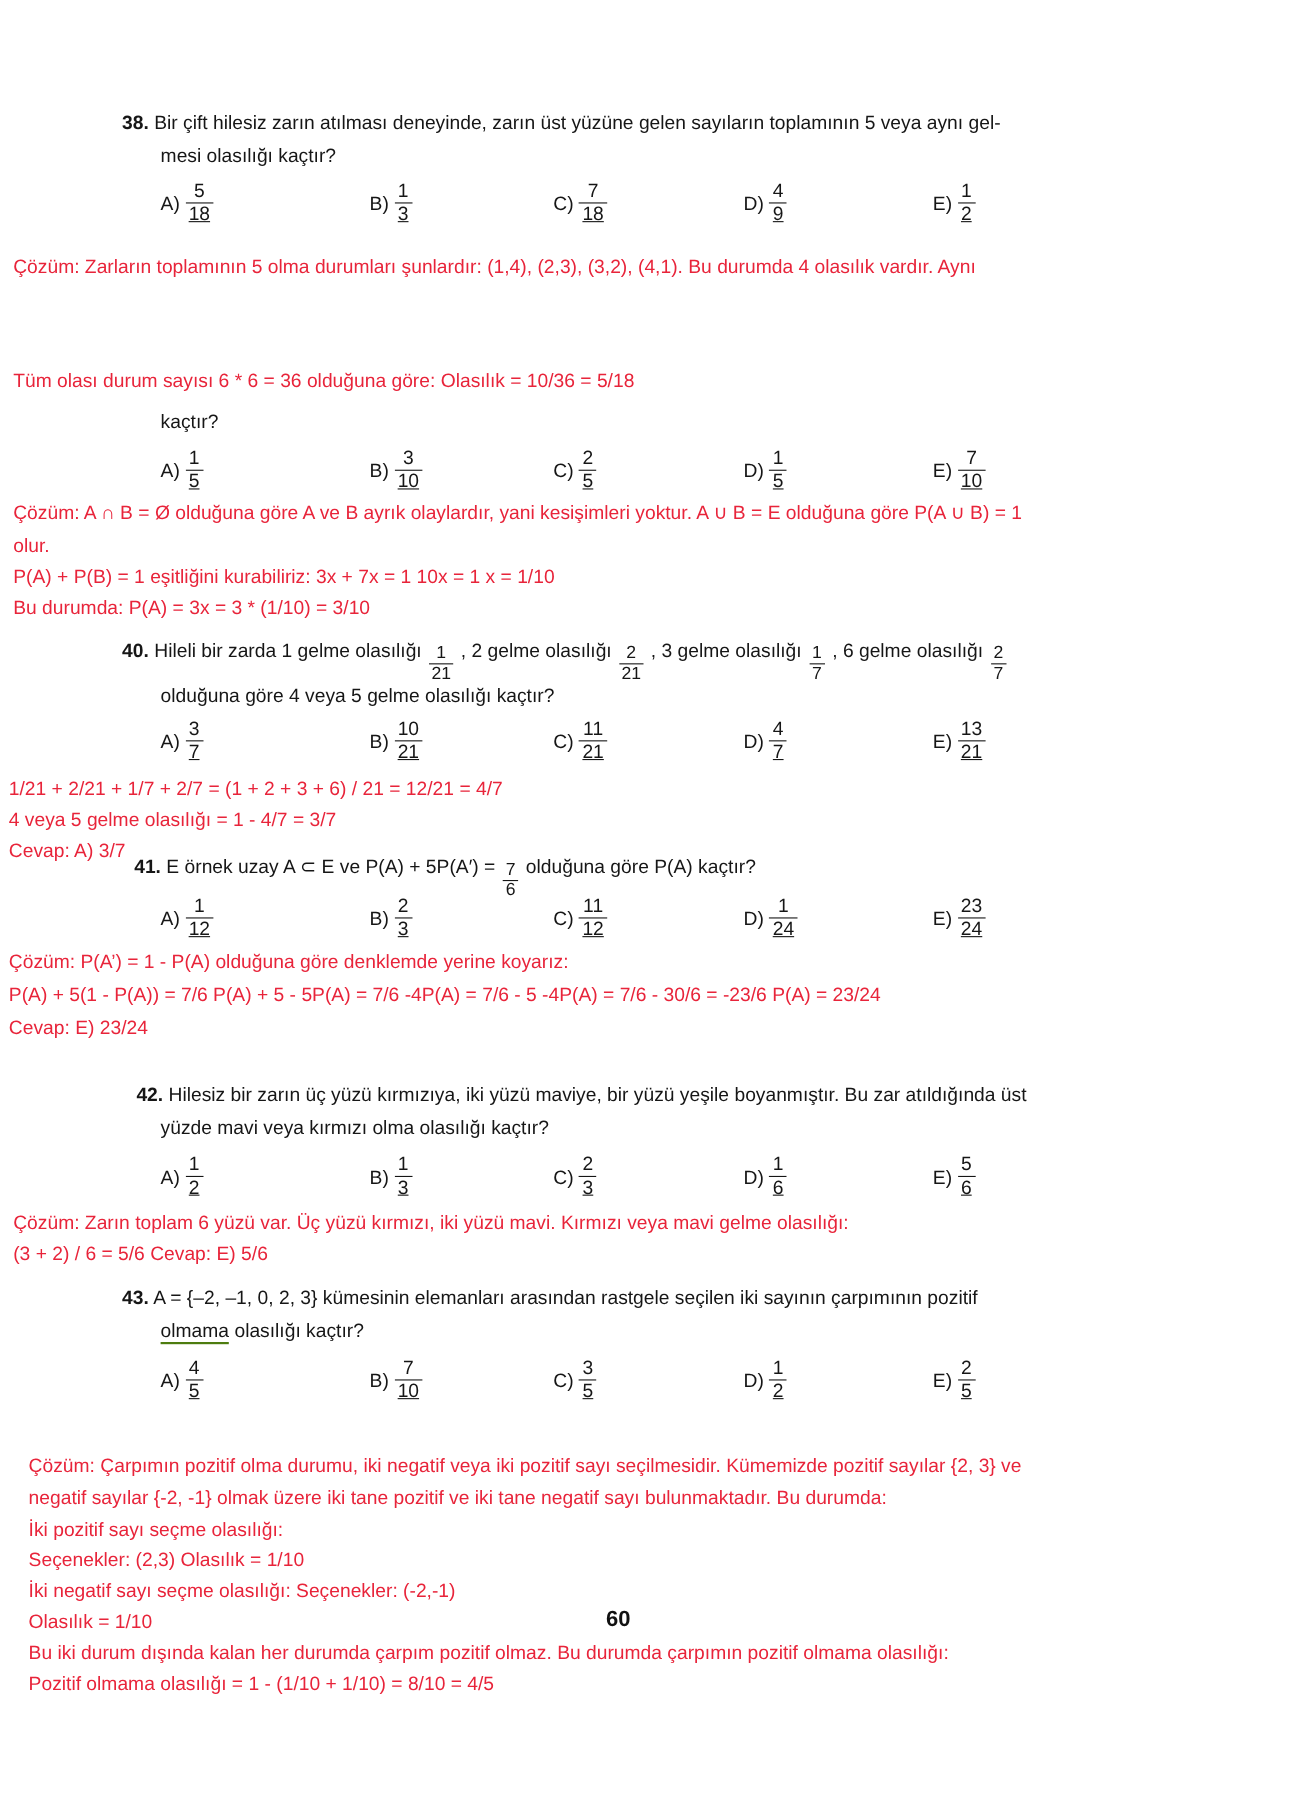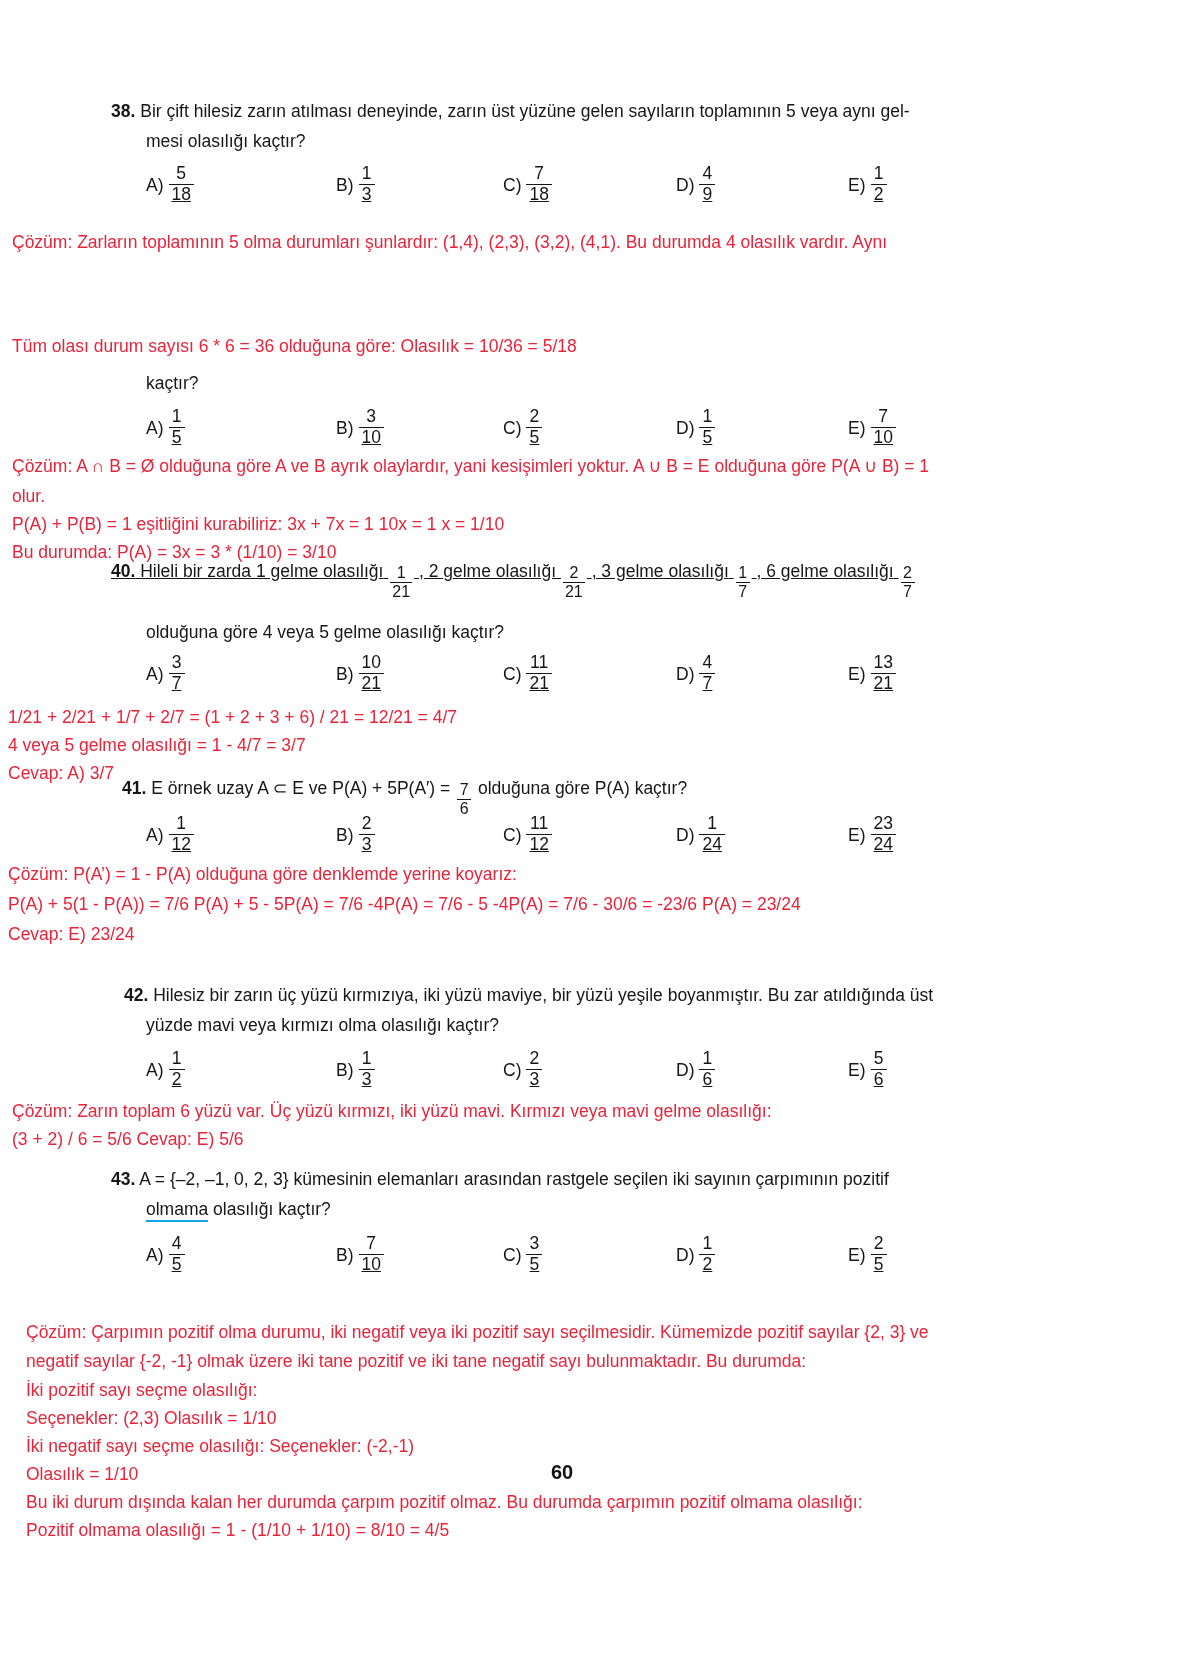--- a/index.html
+++ b/index.html
@@ -32,21 +32,21 @@
     font-weight: bold;
   }
   .sol {
     position: absolute;
     font-size: 17.5px;
     line-height: 29px;
     color: #e8243a;
     white-space: nowrap;
   }
   .underline-word {
-    border-bottom: 2px solid #0ea5e9;
+    border-bottom: 2px solid #4d7c0f;
     padding-bottom: 1px;
   }
 
   
   .options {
     position: absolute;
     left: 0;
     width: 1181px;
     height: 56px;
   }
@@ -213,21 +213,21 @@
         <span class="den">10</span>
       </span>
     </div>
   </div>
 
   <div class="sol" style="left:12px; top:452px;">Çözüm: A ∩ B = Ø olduğuna göre A ve B ayrık olaylardır, yani kesişimleri yoktur. A ∪ B = E olduğuna göre P(A ∪ B) = 1</div>
   <div class="sol" style="left:12px; top:482px;">olur.</div>
   <div class="sol" style="left:12px; top:510px;">P(A) + P(B) = 1 eşitliğini kurabiliriz: 3x + 7x = 1 10x = 1 x = 1/10</div>
   <div class="sol" style="left:12px; top:538px;">Bu durumda: P(A) = 3x = 3 * (1/10) = 3/10</div>
 
-  <div class="qline" style="left:111px; top:556px;text-decoration:underline;">
+  <div class="qline" style="left:111px; top:576px;">
     <span class="qnum">40.</span>
     <span>Hileli bir zarda 1 gelme olasılığı</span>
     <span class="ifrac">
       <span class="num">1</span>
       <span class="bar"></span>
       <span class="den">21</span>
     </span>
     <span>, 2 gelme olasılığı</span>
     <span class="ifrac">
       <span class="num">2</span>

